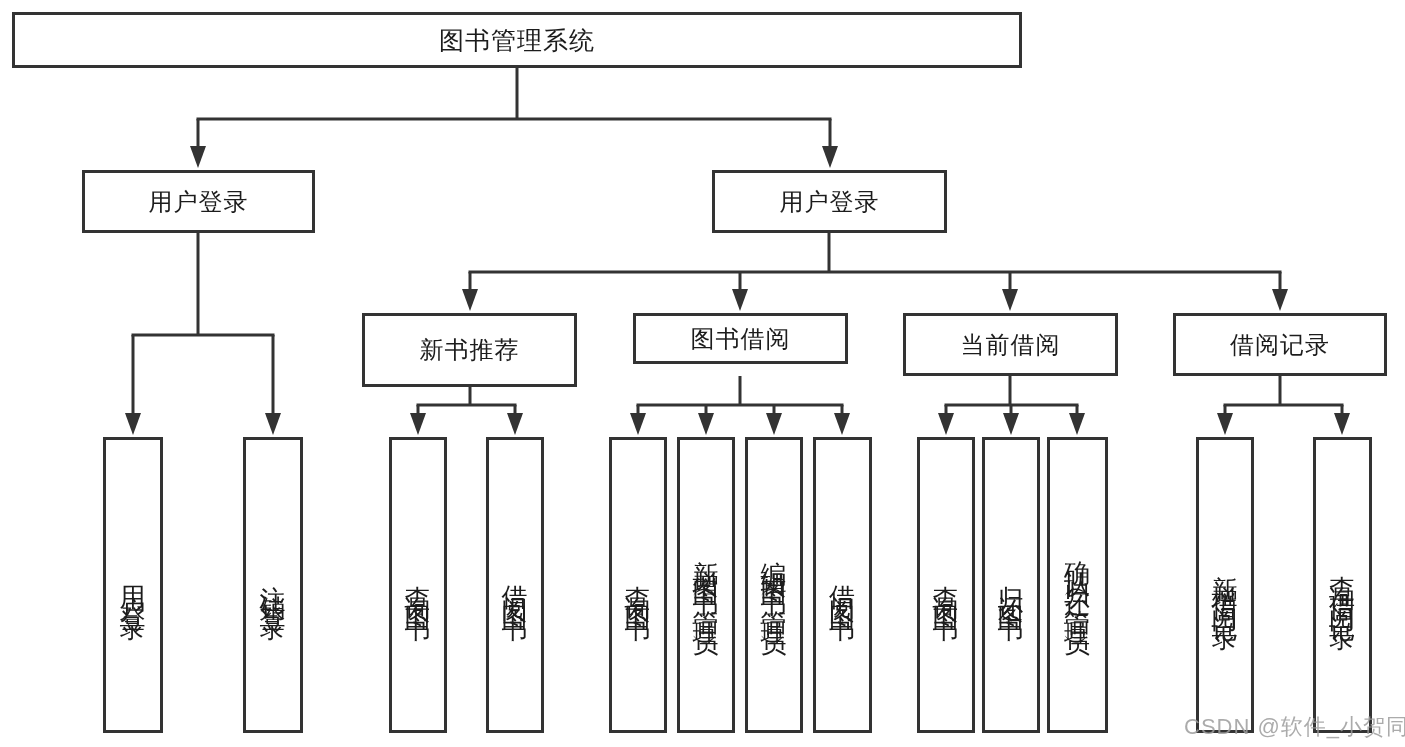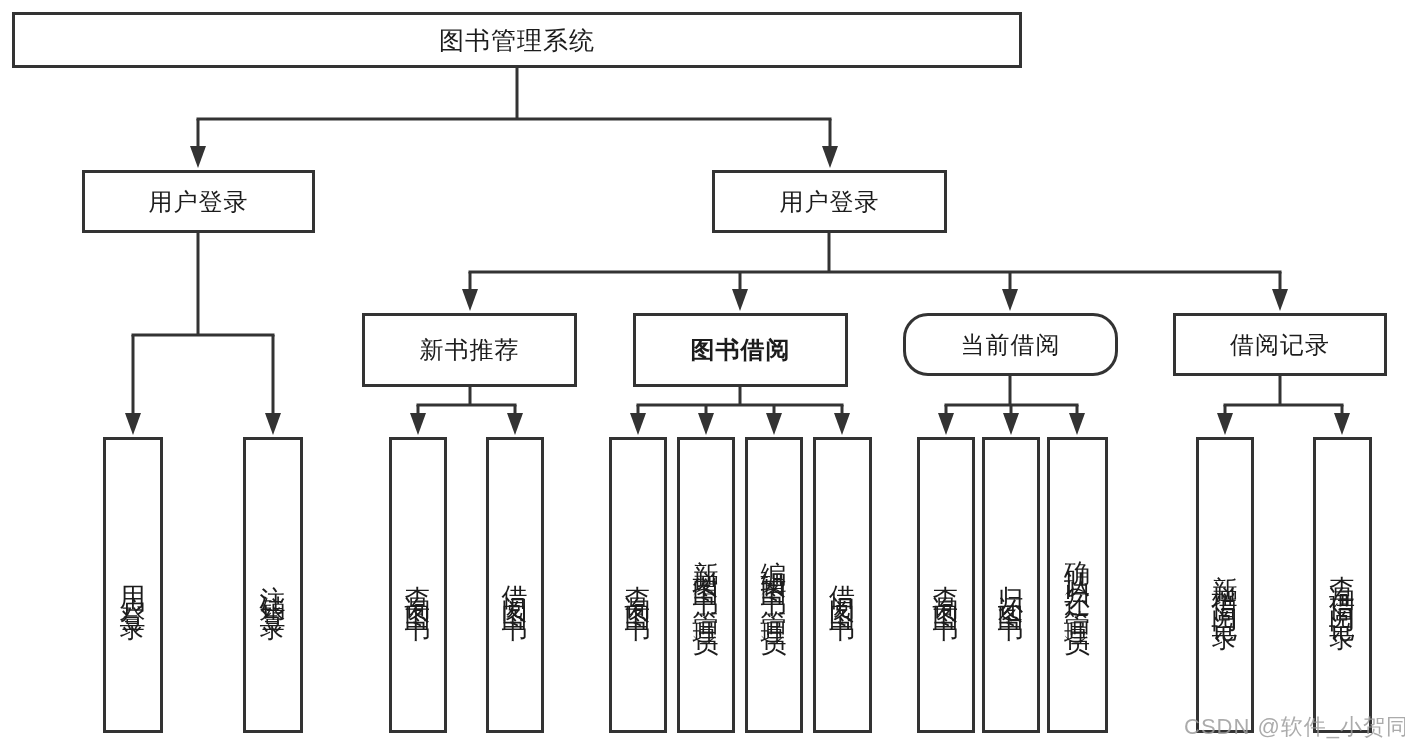--- a/index.html
+++ b/index.html
@@ -141,24 +141,24 @@
   <div class="node" style="left:82px; top:170px; width:233px; height:63px;">
     <span>用户登录</span>
   </div>
   <div class="node" style="left:712px; top:170px; width:235px; height:63px;">
     <span>用户登录</span>
   </div>
 
   <div class="node" style="left:362px; top:313px; width:215px; height:74px;">
     <span>新书推荐</span>
   </div>
-  <div class="node" style="left:633px; top:313px; width:215px; height:74px;font-weight:bold;">
+  <div class="node" style="left:633px; top:313px; width:215px; height:51px;">
     <span>图书借阅</span>
   </div>
-  <div class="node" style="left:903px; top:313px; width:215px; height:63px;border-radius:25px;">
+  <div class="node" style="left:903px; top:313px; width:215px; height:63px;">
     <span>当前借阅</span>
   </div>
   <div class="node" style="left:1173px; top:313px; width:214px; height:63px;">
     <span>借阅记录</span>
   </div>
 
   <div class="leaf" style="left:103px; top:437px; width:60px; height:296px;">
     <span class="vtext">用户登录</span>
   </div>
   <div class="leaf" style="left:243px; top:437px; width:60px; height:296px;">

